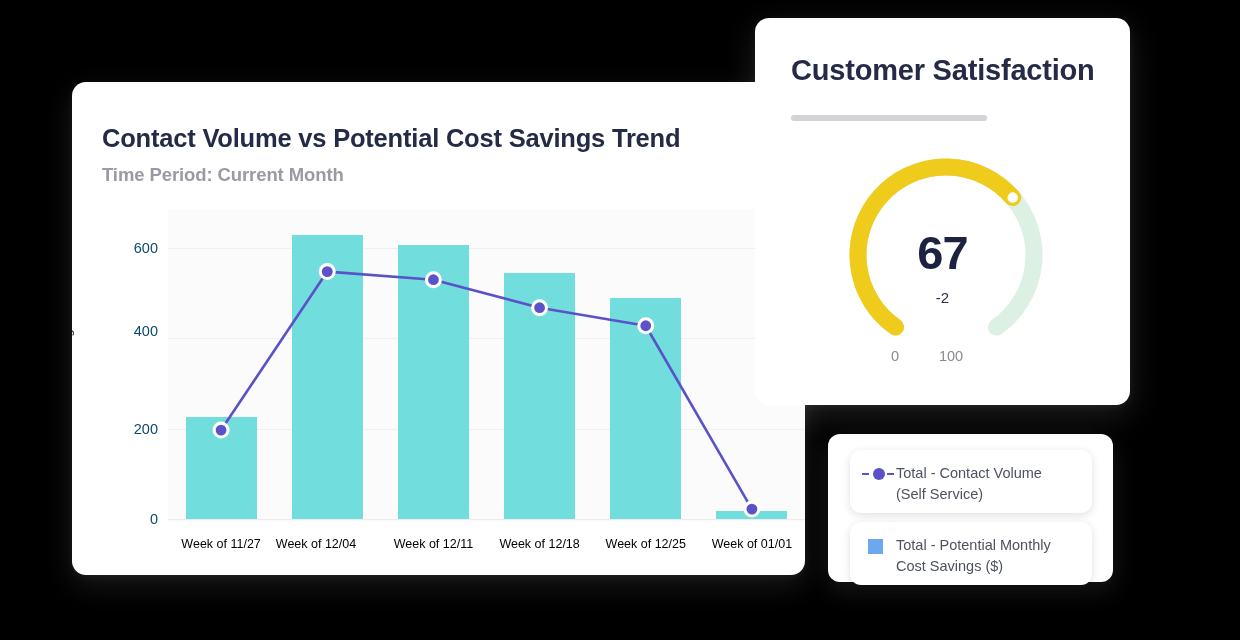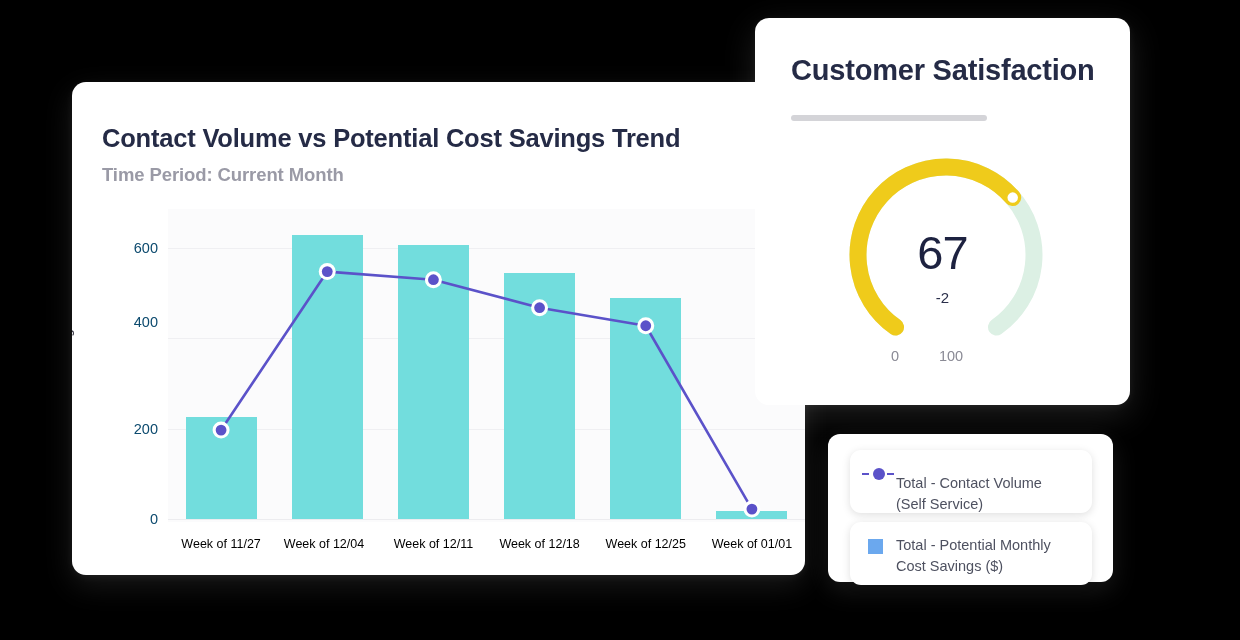--- a/index.html
+++ b/index.html
@@ -138,21 +138,21 @@
     position: absolute;
     left: 76px; top: 137px;
     width: 230px; height: 200px;
     overflow: visible;
   }
   #gauge-value {
     position: absolute;
     left: 0; right: 0; top: 207px;
     text-align: center;
     font-size: 47px;
-    font-weight: normal;
+    font-weight: bold;
     color: #1D2240;
     letter-spacing: -1px;
   }
   #gauge-delta {
     position: absolute;
     left: 0; right: 0; top: 271px;
     text-align: center;
     font-size: 15px;
     color: #2A2F4A;
   }
@@ -240,26 +240,26 @@
     <div id="plot-frame">
         <div class="gridline" style="top: 219.706px;"></div>
         <div class="gridline" style="top: 129.412px;"></div>
         <div class="gridline" style="top: 39.1176px;"></div>
       </div>
     <div id="plot-baseline"></div>
 
     <div id="y-axis">
         <div class="ytick" style="top: 437px; left: 30px;">0</div>
         <div class="ytick" style="top: 346.706px; left: 30px;">200</div>
-        <div class="ytick" style="top: 240px; left: 30px;">400</div>
+        <div class="ytick" style="top: 249px; left: 30px;">400</div>
         <div class="ytick" style="top: 166.118px; left: 30px;">600</div>
       </div>
     <div id="x-axis">
         <div class="xtick" style="left: 149.083px;">Week of 11/27</div>
-        <div class="xtick" style="left: 252px; text-align: center;">Week of 12/04</div>
+        <div class="xtick" style="left: 244px; text-align: center;">Week of 12/04</div>
         <div class="xtick" style="left: 361.417px;">Week of 12/11</div>
         <div class="xtick" style="left: 467.583px;">Week of 12/18</div>
         <div class="xtick" style="left: 573.75px; text-align: center;">Week of 12/25</div>
         <div class="xtick" style="left: 679.917px; text-align: center;">Week of 01/01</div>
       </div>
     <div id="bars-layer">
         <div class="bar" style="left: 113.583px; bottom: 56px; width: 71px; height: 101.581px; background: rgb(114, 221, 221);"></div>
         <div class="bar" style="left: 219.75px; bottom: 56px; width: 71px; height: 284.426px; background: rgb(114, 221, 221);"></div>
         <div class="bar" style="left: 325.917px; bottom: 56px; width: 71px; height: 274.043px; background: rgb(114, 221, 221);"></div>
         <div class="bar" style="left: 432.083px; bottom: 56px; width: 71px; height: 246.051px; background: rgb(114, 221, 221);"></div>
@@ -302,21 +302,21 @@
     <div id="gauge-max">100</div>
   </div>
 
   <div id="legend-shell">
       <div class="legend-card" id="legend-card-0">
         <span class="legend-marker">
           <span class="dash-l" style="background: rgb(91, 82, 201);"></span>
           <span class="dash-r" style="background: rgb(91, 82, 201);"></span>
           <span class="dot" style="background: rgb(91, 82, 201);"></span>
         </span>
-        <span class="legend-text" style="white-space: pre-line; margin-top: 10px;">Total - Contact Volume
+        <span class="legend-text" style="white-space: pre-line;">Total - Contact Volume
 (Self Service)</span>
       </div>
       <div class="legend-card" id="legend-card-1">
         <span class="legend-marker">
           <span class="square" style="background: rgb(107, 168, 238);"></span>
         </span>
         <span class="legend-text" style="white-space: pre-line;">Total - Potential Monthly
 Cost Savings ($)</span>
       </div>
     </div>

